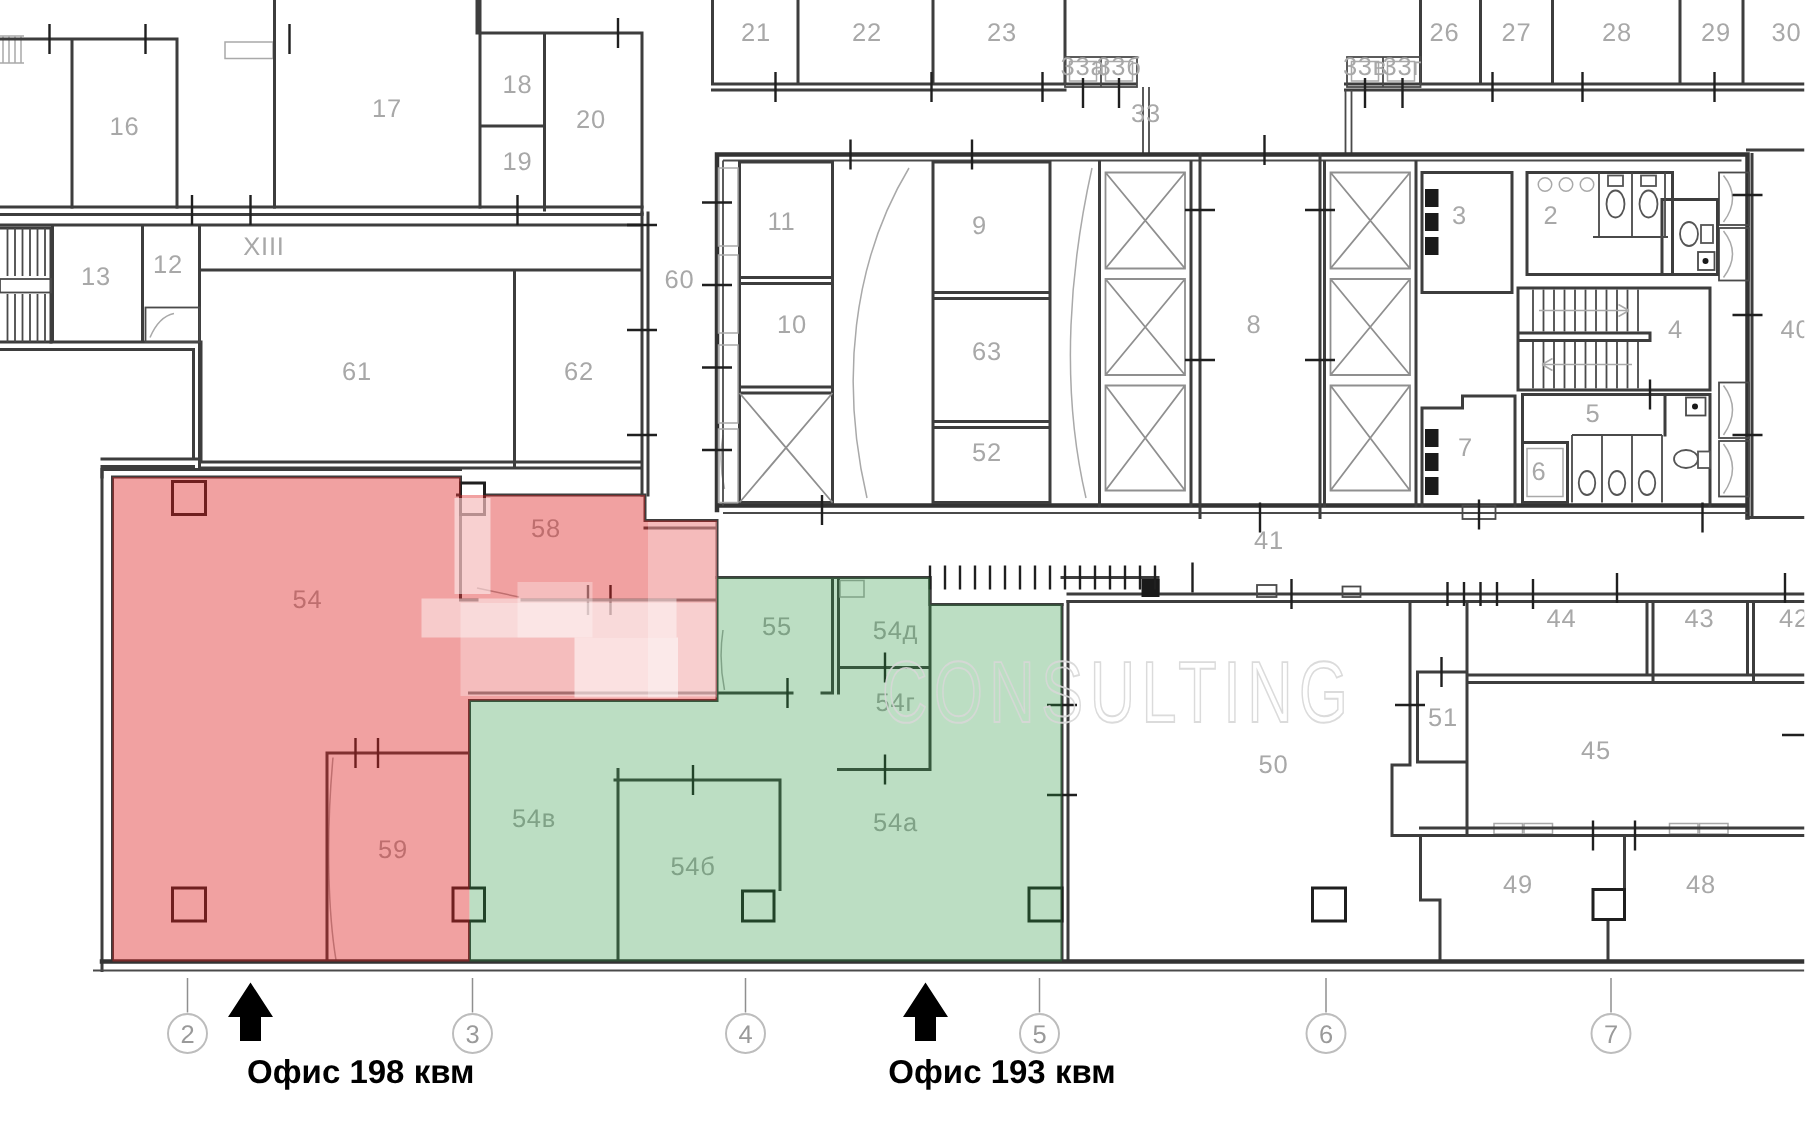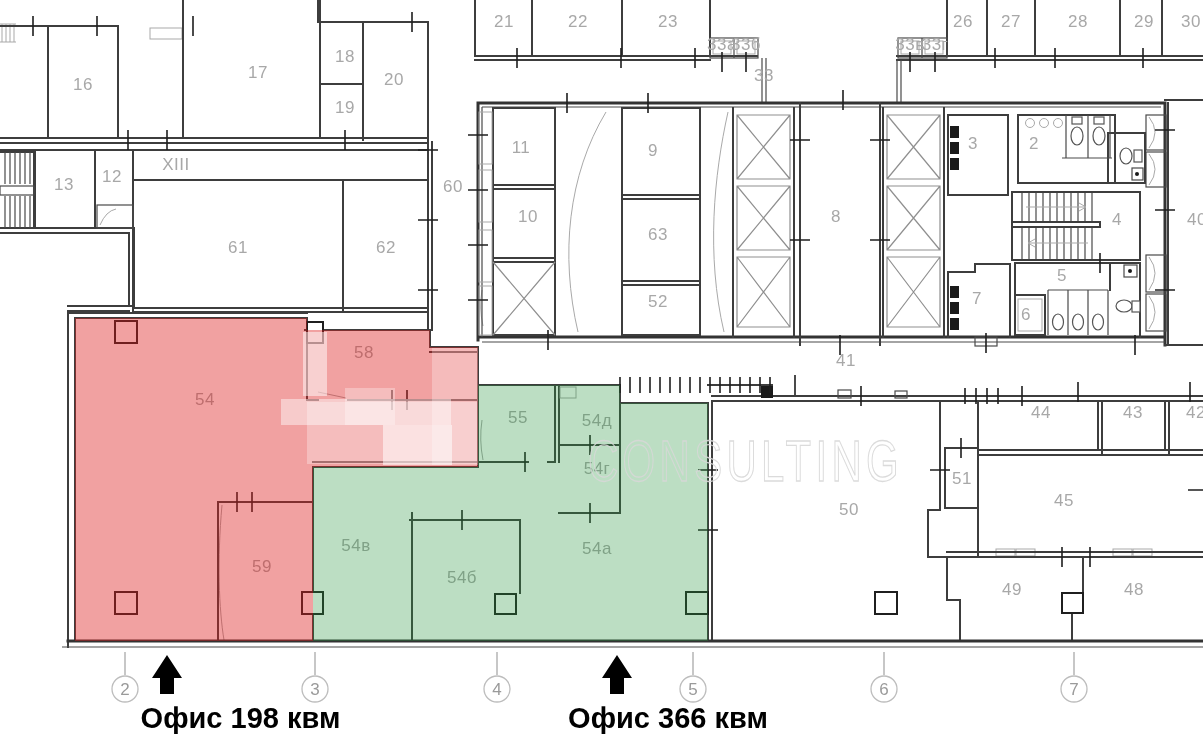--- a/index.html
+++ b/index.html
@@ -15,21 +15,21 @@
   .fix{stroke:#555;stroke-width:1.2;fill:#fff;}
   .blk{fill:#1a1a1a;stroke:none;}
   .pilr{fill:#fff;stroke:#1f1f1f;stroke-width:2;}
   .rlbl{fill:#a8a8a8;font-family:"Liberation Sans",sans-serif;font-size:17px;
         text-anchor:middle;letter-spacing:.5px;}
   .axline{stroke:#8f8f8f;stroke-width:1;}
   .axcirc{fill:none;stroke:#bdbdbd;stroke-width:1.3;}
   .axlbl{fill:#9a9a9a;font-size:17px;text-anchor:middle;font-family:"Liberation Sans",sans-serif;}
   .wmtxt{fill:none;stroke:#d8d8d8;stroke-width:1.3;font-family:"Liberation Sans",sans-serif;
          font-size:58px;letter-spacing:6px;opacity:.9;}
-  .caption{position:absolute;font-weight:bold;font-size:29px;color:#000;text-align:center;
+  .caption{position:absolute;font-weight:bold;font-size:22px;color:#000;text-align:center;
            font-family:"Liberation Sans",sans-serif;}
 </style>
 </head>
 <body>
 
 <div class="stage">
 <svg id="plan" width="1203" height="751" viewBox="0 0 1203 751">
 
   <g>
     <path class="lt" d="M2 24 V42 M6 24 V42 M10 24 V42 M14 24 V42 M0 24 H16 M0 42 H16"></path>
@@ -275,14 +275,14 @@
         <circle cx="1074" cy="689" r="13" class="axcirc"></circle>
         <text x="1074" y="695" class="axlbl" fill="#9a9a9a">7</text>
       </g>
   <g>
     <path fill="#000" d="M167 655 L182 678 H174 V694 H160 V678 H152 Z"></path>
     <path fill="#000" d="M617 655 L632 678 H624 V694 H610 V678 H602 Z"></path>
   </g>
 </svg>
 
 <div class="caption" style="left:118px;top:702px;width:245px;">Офис 198 квм</div>
-<div class="caption" style="left:543px;top:702px;width:250px;">Офис 366 квм</div>
+<div class="caption" style="left:543px;top:702px;width:250px;">Офис 193 квм</div>
 </div>
 
 </body></html>

